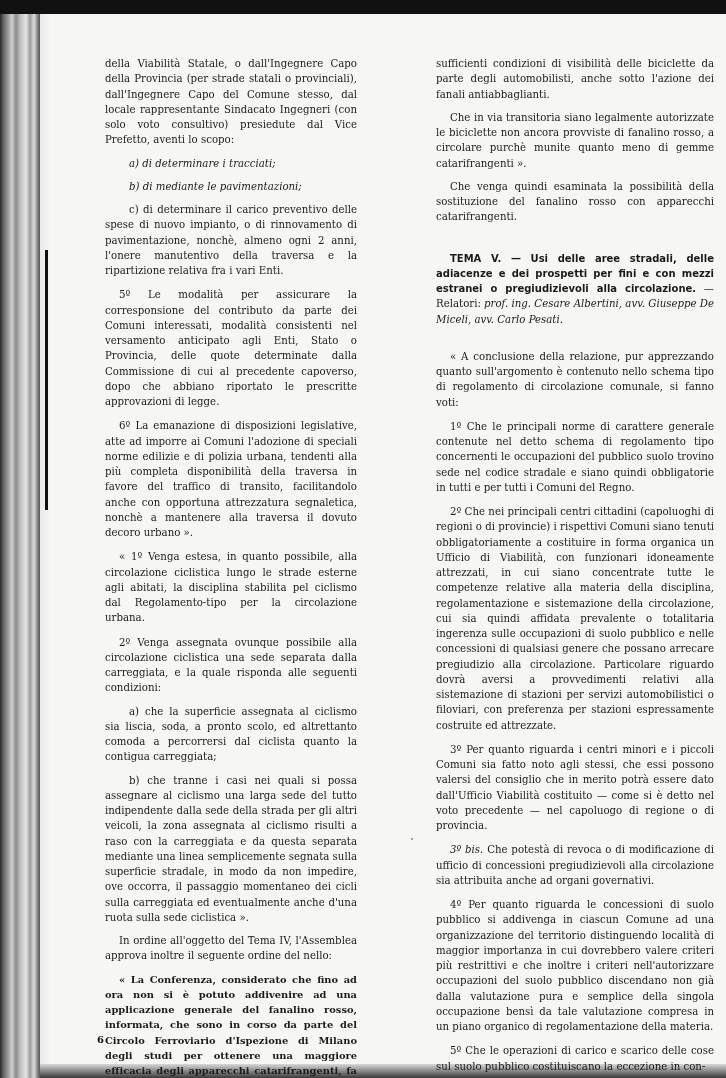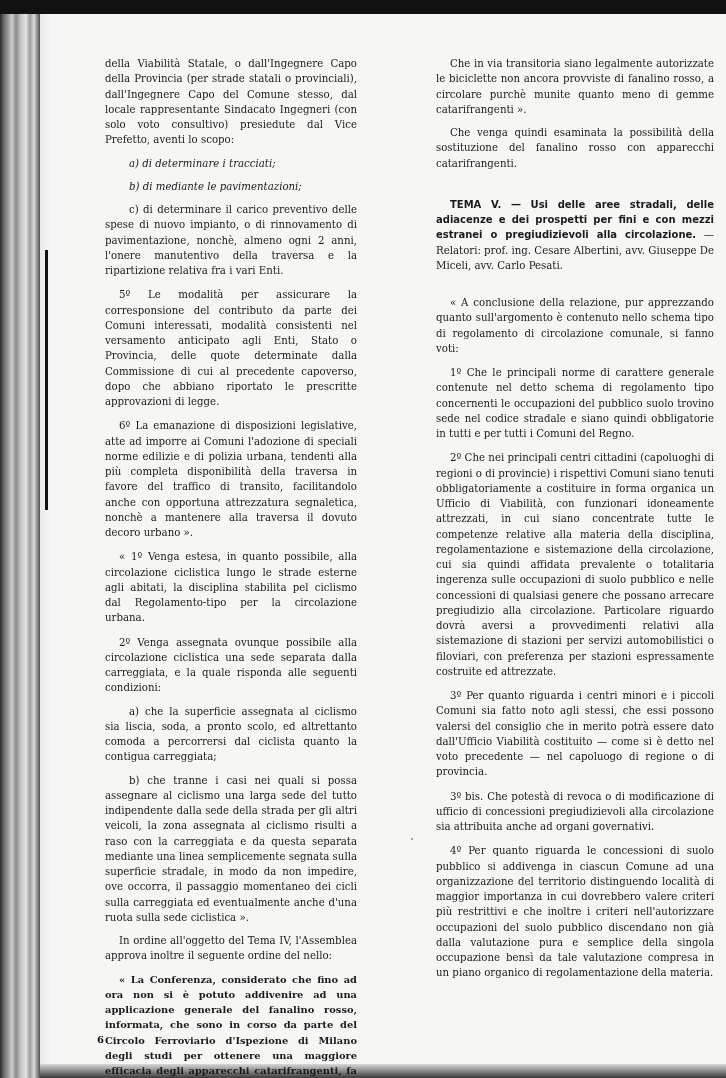--- a/index.html
+++ b/index.html
@@ -13,21 +13,21 @@
   .bottom-shadow { position:absolute; left:40px; bottom:0; width:686px; height:14px; background:linear-gradient(180deg,#d8d8d8,#3a3a3a); }
   .col { position:absolute; top:48px; font-size:10.2px; line-height:15.25px; color:#1b1b1b; text-align:justify; }
   .col-left { left:97px; width:268px; }
   .col-right { left:428px; width:294px; top:48px; }
   .col p { margin:8px; }
   .ind { text-indent:14px; }
   .ind2 { padding-left:24px;font-style:italic; }
   .gap { margin-top:9px !important; }
   .gap2 { margin-top:18px !important; }
   .bold { font-weight:bold; font-family:"DejaVu Sans","Liberation Sans",sans-serif; font-size:10px; }
-  .it { }
+  .it { font-style:italic; }
   .pagenum { position:absolute; left:97px; top:1034px; font-size:10px; font-weight:bold; color:#111; }
   .stray-dot { position:absolute; left:411px; top:838px; width:2px; height:2px; background:#888; border-radius:50%; }
 </style>
 </head>
 <body>
 
 <div class="topbar"></div>
 <div class="spine"></div>
 <div class="page"></div>
 <div class="page-edge"></div>
@@ -43,25 +43,27 @@
   <p class="ind gap">6º La emanazione di disposizioni legislative, atte ad imporre ai Comuni l'adozione di speciali norme edilizie e di polizia urbana, tendenti alla più completa disponibilità della traversa in favore del traffico di transito, facilitandolo anche con opportuna attrezzatura segnaletica, nonchè a mantenere alla traversa il dovuto decoro urbano ».</p>
   <p class="ind gap">« 1º Venga estesa, in quanto possibile, alla circolazione ciclistica lungo le strade esterne agli abitati, la disciplina stabilita pel ciclismo dal Regolamento-tipo per la circolazione urbana.</p>
   <p class="ind gap">2º Venga assegnata ovunque possibile alla circolazione ciclistica una sede separata dalla carreggiata, e la quale risponda alle seguenti condizioni:</p>
   <p class="ind" style="text-indent:24px">a) che la superficie assegnata al ciclismo sia liscia, soda, a pronto scolo, ed altrettanto comoda a percorrersi dal ciclista quanto la contigua carreggiata;</p>
   <p class="ind" style="text-indent:24px">b) che tranne i casi nei quali si possa assegnare al ciclismo una larga sede del tutto indipendente dalla sede della strada per gli altri veicoli, la zona assegnata al ciclismo risulti a raso con la carreggiata e da questa separata mediante una linea semplicemente segnata sulla superficie stradale, in modo da non impedire, ove occorra, il passaggio momentaneo dei cicli sulla carreggiata ed eventualmente anche d'una ruota sulla sede ciclistica ».</p>
   <p class="ind">In ordine all'oggetto del Tema IV, l'Assemblea approva inoltre il seguente ordine del nello:</p>
   <p class="ind" style="font-weight:bold;font-size:9.9px">« La Conferenza, considerato che fino ad ora non si è potuto addivenire ad una applicazione generale del fanalino rosso, informata, che sono in corso da parte del Circolo Ferroviario d'Ispezione di Milano degli studi per ottenere una maggiore efficacia degli apparecchi catarifrangenti, fa voti perchè vengano intensificati detti studi, così da poter ottenere al più presto,</p>
 </div>
 
 <div class="col col-right">
+  <p>sufficienti condizioni di visibilità delle biciclette da parte degli automobilisti, anche sotto l'azione dei fanali antiabbaglianti.</p>
   <p class="ind">Che in via transitoria siano legalmente autorizzate le biciclette non ancora provviste di fanalino rosso, a circolare purchè munite quanto meno di gemme catarifrangenti ».</p>
   <p class="ind">Che venga quindi esaminata la possibilità della sostituzione del fanalino rosso con apparecchi catarifrangenti.</p>
   <p class="ind gap2" style="margin-top:26px!important"><span class="bold">TEMA V. — Usi delle aree stradali, delle adiacenze e dei prospetti per fini e con mezzi estranei o pregiudizievoli alla circolazione.</span><span> — Relatori: </span><span class="it">prof. ing. Cesare Albertini, avv. Giuseppe De Miceli, avv. Carlo Pesati.</span></p>
   <p class="ind gap2" style="margin-top:22px!important">« A conclusione della relazione, pur apprezzando quanto sull'argomento è contenuto nello schema tipo di regolamento di circolazione comunale, si fanno voti:</p>
   <p class="ind gap">1º Che le principali norme di carattere generale contenute nel detto schema di regolamento tipo concernenti le occupazioni del pubblico suolo trovino sede nel codice stradale e siano quindi obbligatorie in tutti e per tutti i Comuni del Regno.</p>
   <p class="ind gap">2º Che nei principali centri cittadini (capoluoghi di regioni o di provincie) i rispettivi Comuni siano tenuti obbligatoriamente a costituire in forma organica un Ufficio di Viabilità, con funzionari idoneamente attrezzati, in cui siano concentrate tutte le competenze relative alla materia della disciplina, regolamentazione e sistemazione della circolazione, cui sia quindi affidata prevalente o totalitaria ingerenza sulle occupazioni di suolo pubblico e nelle concessioni di qualsiasi genere che possano arrecare pregiudizio alla circolazione. Particolare riguardo dovrà aversi a provvedimenti relativi alla sistemazione di stazioni per servizi automobilistici o filoviari, con preferenza per stazioni espressamente costruite ed attrezzate.</p>
   <p class="ind gap">3º Per quanto riguarda i centri minori e i piccoli Comuni sia fatto noto agli stessi, che essi possono valersi del consiglio che in merito potrà essere dato dall'Ufficio Viabilità costituito — come si è detto nel voto precedente — nel capoluogo di regione o di provincia.</p>
   <p class="ind gap"><span class="it">3º bis.</span><span> Che potestà di revoca o di modificazione di ufficio di concessioni pregiudizievoli alla circolazione sia attribuita anche ad organi governativi.</span></p>
   <p class="ind gap">4º Per quanto riguarda le concessioni di suolo pubblico si addivenga in ciascun Comune ad una organizzazione del territorio distinguendo località di maggior importanza in cui dovrebbero valere criteri più restrittivi e che inoltre i criteri nell'autorizzare occupazioni del suolo pubblico discendano non già dalla valutazione pura e semplice della singola occupazione bensì da tale valutazione compresa in un piano organico di regolamentazione della materia.</p>
+  <p class="ind gap">5º Che le operazioni di carico e scarico delle cose sul suolo pubblico costituiscano la eccezione in con-</p>
 </div>
 
 <div class="stray-dot"></div>
 <div class="pagenum">6</div>
 
 </body></html>

